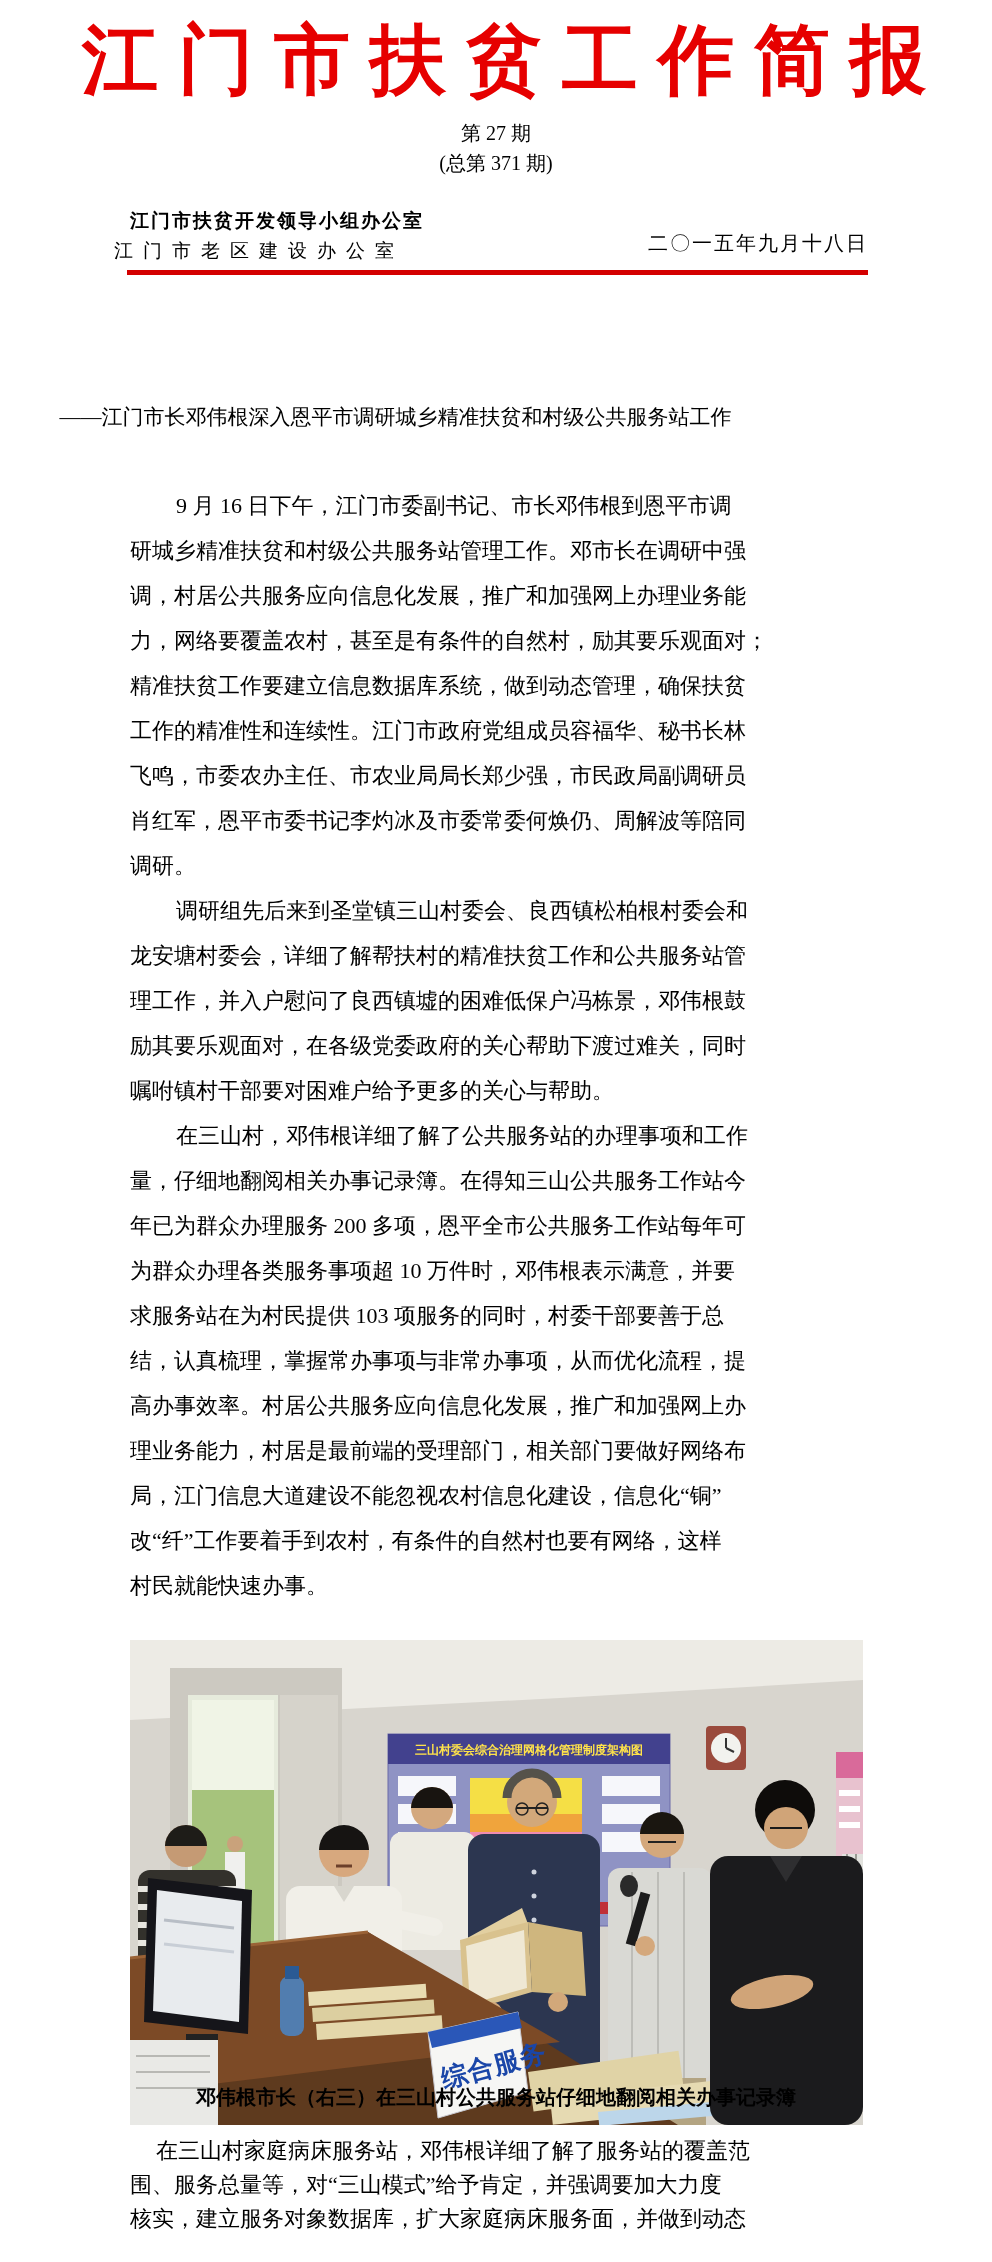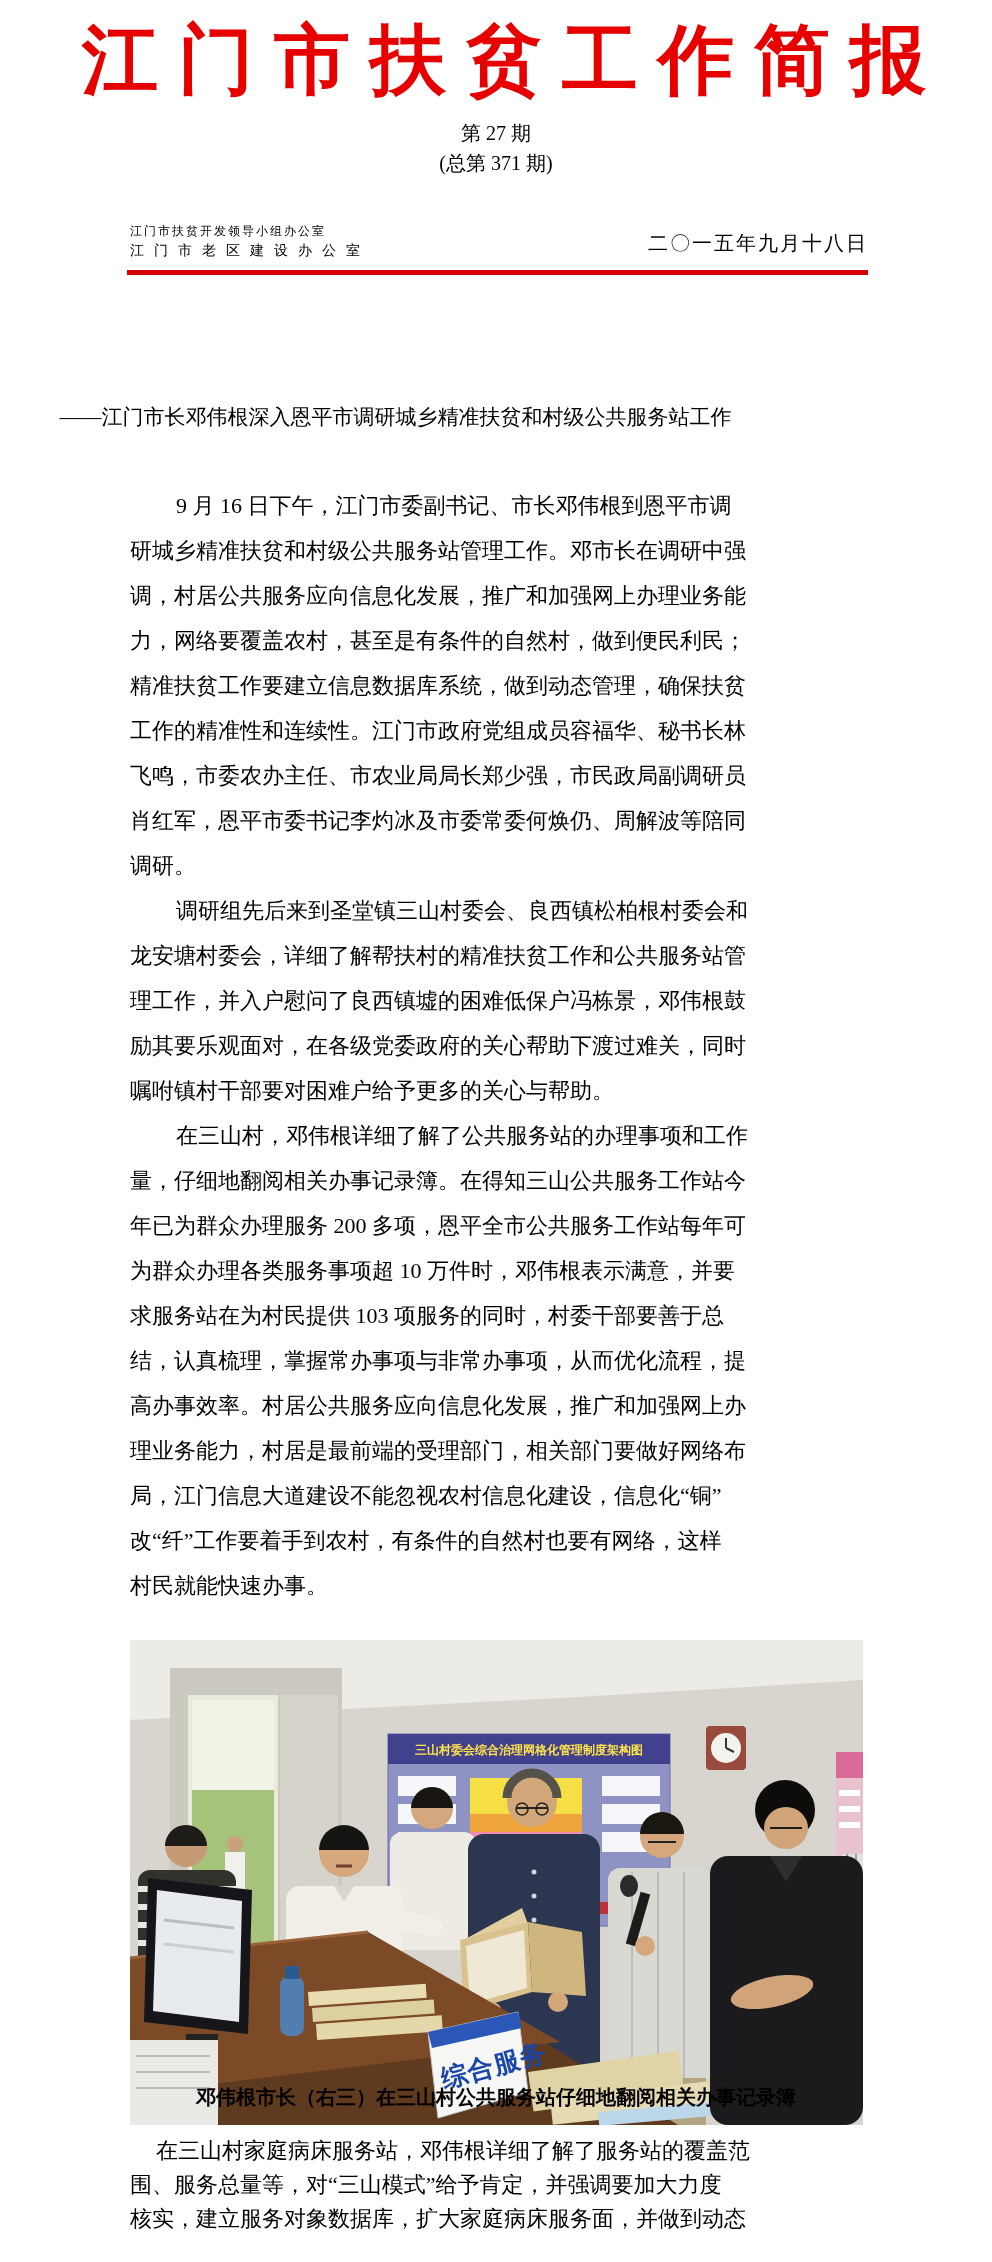--- a/index.html
+++ b/index.html
@@ -24,27 +24,28 @@
   }
   .issue-no{
     position:absolute;top:120px;left:0;width:992px;
     text-align:center;font-size:20px;line-height:26px;
   }
   .issue-total{
     position:absolute;top:150px;left:0;width:992px;
     text-align:center;font-size:20px;line-height:26px;
   }
   .org-line-1{
-    position:absolute;top:218px;left:130px;
-    font-size:12px;line-height:26px;letter-spacing:2px;
-    white-space:nowrap;
+    position:absolute;top:208px;left:130px;
+    font-size:19px;line-height:26px;letter-spacing:2px;
+    white-space:nowrap;
+    font-weight:bold;
   }
   .org-line-2{
-    position:absolute;top:238px;left:130px;
-    font-size:14px;line-height:26px;letter-spacing:10px;
+    position:absolute;top:238px;left:114px;
+    font-size:19px;line-height:26px;letter-spacing:10px;
     white-space:nowrap;
   }
   .issue-date{
     position:absolute;top:230px;right:124px;
     font-size:20px;line-height:26px;letter-spacing:2px;
     white-space:nowrap;
   }
   .red-rule{
     position:absolute;top:270px;left:127px;
     width:741px;height:5px;background:#d40000;
@@ -99,21 +100,21 @@
   <div class="org-line-2">江门市老区建设办公室</div>
   <div class="issue-date">二〇一五年九月十八日</div>
   <div class="red-rule"></div>
 
   <div class="article-subtitle">——江门市长邓伟根深入恩平市调研城乡精准扶贫和村级公共服务站工作</div>
 
   <div class="article-body" id="article-body">
       <div class="body-line first">9 月 16 日下午，江门市委副书记、市长邓伟根到恩平市调</div>
       <div class="body-line">研城乡精准扶贫和村级公共服务站管理工作。邓市长在调研中强</div>
       <div class="body-line">调，村居公共服务应向信息化发展，推广和加强网上办理业务能</div>
-      <div class="body-line">力，网络要覆盖农村，甚至是有条件的自然村，做到便民利民；</div>
+      <div class="body-line">力，网络要覆盖农村，甚至是有条件的自然村，励其要乐观面对；</div>
       <div class="body-line">精准扶贫工作要建立信息数据库系统，做到动态管理，确保扶贫</div>
       <div class="body-line">工作的精准性和连续性。江门市政府党组成员容福华、秘书长林</div>
       <div class="body-line">飞鸣，市委农办主任、市农业局局长郑少强，市民政局副调研员</div>
       <div class="body-line">肖红军，恩平市委书记李灼冰及市委常委何焕仍、周解波等陪同</div>
       <div class="body-line">调研。</div>
       <div class="body-line first">调研组先后来到圣堂镇三山村委会、良西镇松柏根村委会和</div>
       <div class="body-line">龙安塘村委会，详细了解帮扶村的精准扶贫工作和公共服务站管</div>
       <div class="body-line">理工作，并入户慰问了良西镇墟的困难低保户冯栋景，邓伟根鼓</div>
       <div class="body-line">励其要乐观面对，在各级党委政府的关心帮助下渡过难关，同时</div>
       <div class="body-line">嘱咐镇村干部要对困难户给予更多的关心与帮助。</div>

